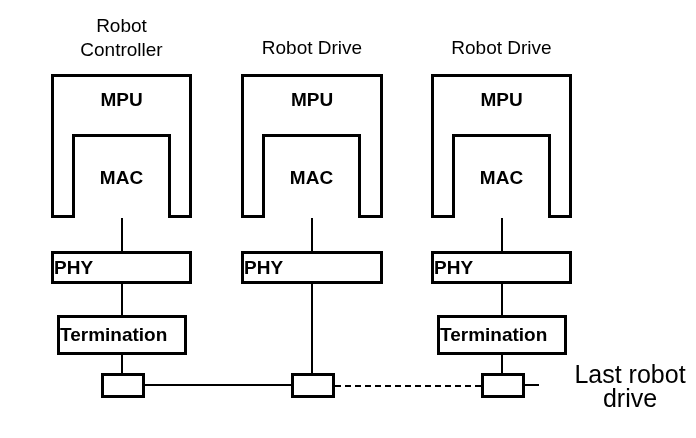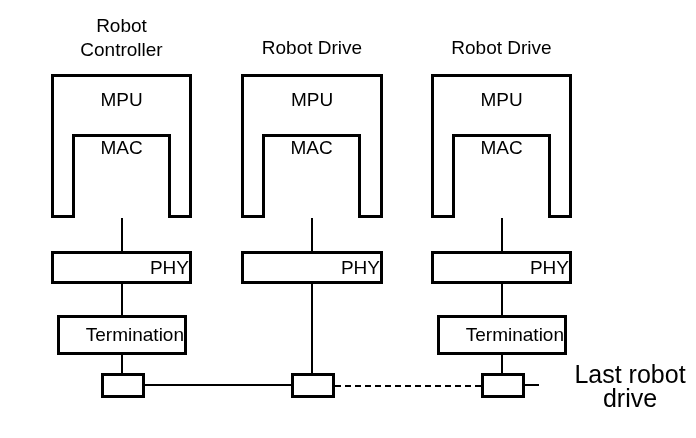--- a/index.html
+++ b/index.html
@@ -29,41 +29,43 @@
     user-select: none;
   }
 
   .node-box {
     position: absolute;
     box-sizing: border-box;
     border: 3px solid #000000;
     background: #ffffff;
     display: flex;
     align-items: center;
-    justify-content: flex-end;
+    justify-content: flex-start;
   }
   .node-box.mpu {
     align-items: flex-start;
     justify-content: center;
     padding-top: 12px;
   }
   .node-label {
     font-size: 19px;
     line-height: 22px;
     color: #000;
+    font-weight: bold;
   }
 
   
   .mac-box {
     position: absolute;
     box-sizing: border-box;
     border: 3px solid #000000;
     border-bottom: none;
     background: #ffffff;
     display: flex;
+    align-items: center;
     justify-content: center;
   }
 
   .conn-box {
     position: absolute;
     box-sizing: border-box;
     border: 3px solid #000000;
     background: #ffffff;
   }
 

